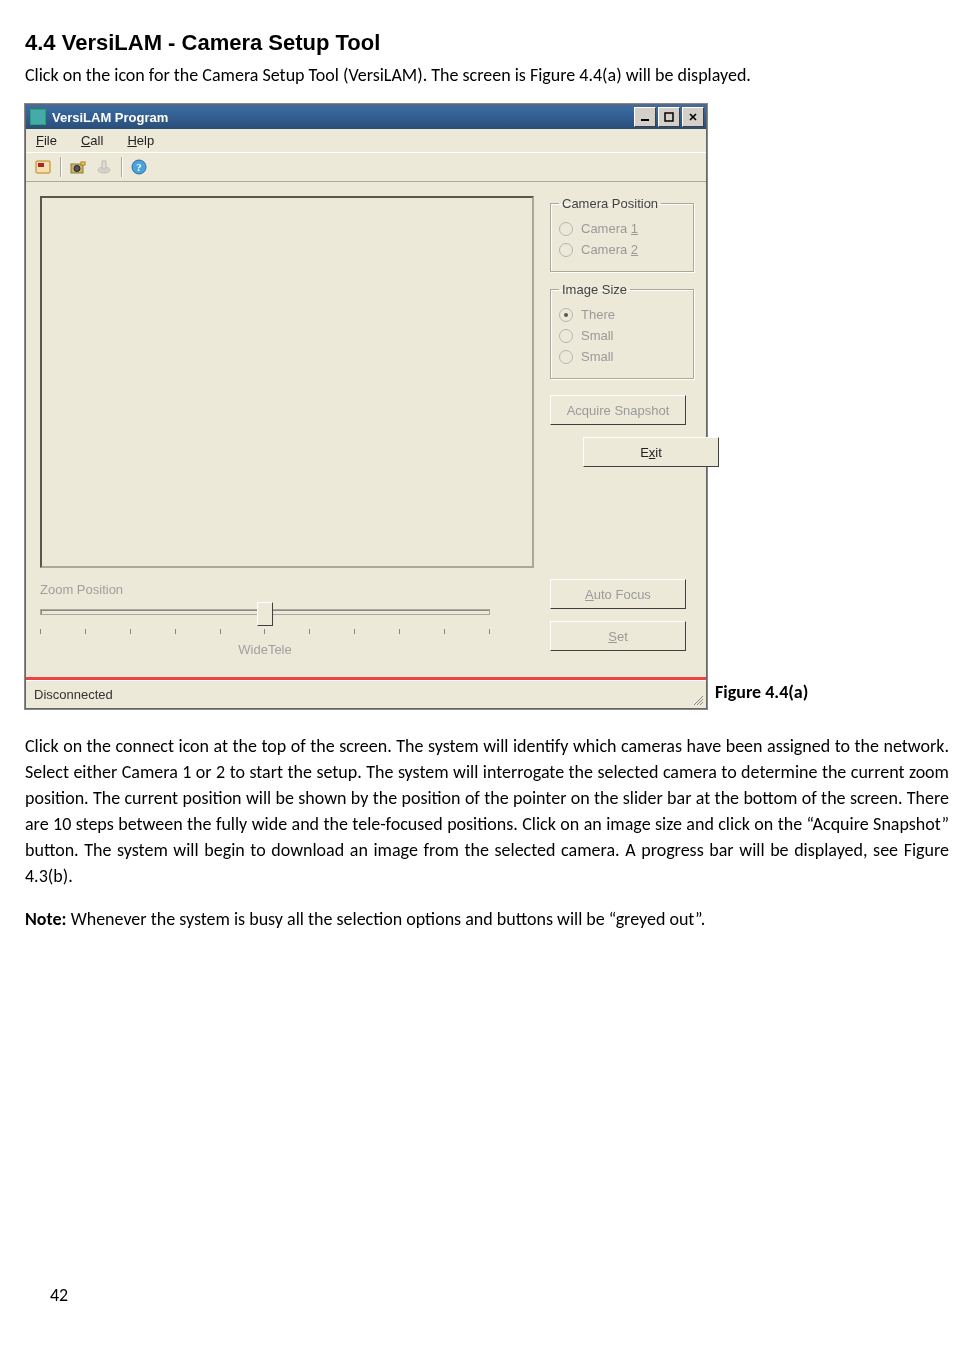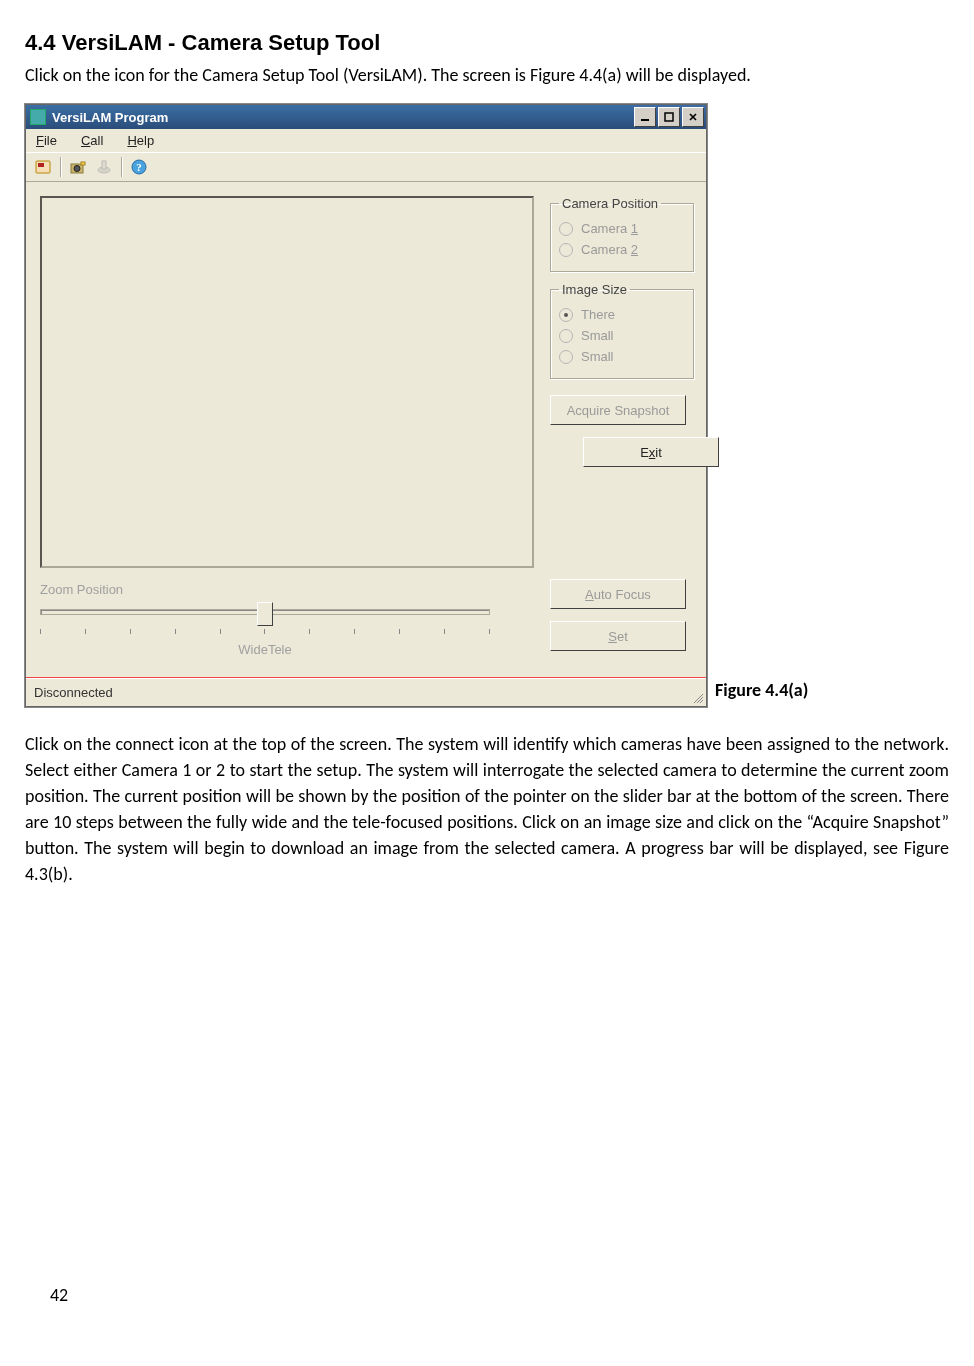--- a/index.html
+++ b/index.html
@@ -234,21 +234,21 @@
       display:flex;
       align-items:center;
       justify-content:center;
       color:#9a9a9a;
       font-size:13px;
       text-align:right;
     }
     .win-button.enabled { color:#222;margin-left:33px; }
     .spacer-grow { flex:1; }
     .statusbar {
-      border-top: 1px solid #ef4444;
+      border-top: 3px solid #ef4444;
       box-shadow: inset 0 1px #fff;
       display:flex;
       align-items:center;
       padding: 3px 8px;
       font-size: 13px;
       color:#333;
       height: 22px;
       position: relative;
     }
     .grip {
@@ -420,15 +420,18 @@
     <div class="statusbar">
       <span>Disconnected</span>
       <div class="grip"></div>
     </div>
   </div>
   <div class="fig-caption">Figure 4.4(a)</div>
 </div>
 
 <p class="body">Click on the connect icon at the top of the screen. The system will identify which cameras have been assigned to the network. Select either Camera 1 or 2 to start the setup. The system will interrogate the selected camera to determine the current zoom position. The current position will be shown by the position of the pointer on the slider bar at the bottom of the screen. There are 10 steps between the fully wide and the tele-focused positions. Click on an image size and click on the “Acquire Snapshot” button. The system will begin to download an image from the selected camera. A progress bar will be displayed, see Figure 4.3(b).</p>
 
+<p class="note">
+  <span class="note-label">Note:</span><span> Whenever the system is busy all the selection options and buttons will be “greyed out”.</span>
+</p>
 
 <div class="pagenum">42</div>
 </div>
 
 </body></html>

